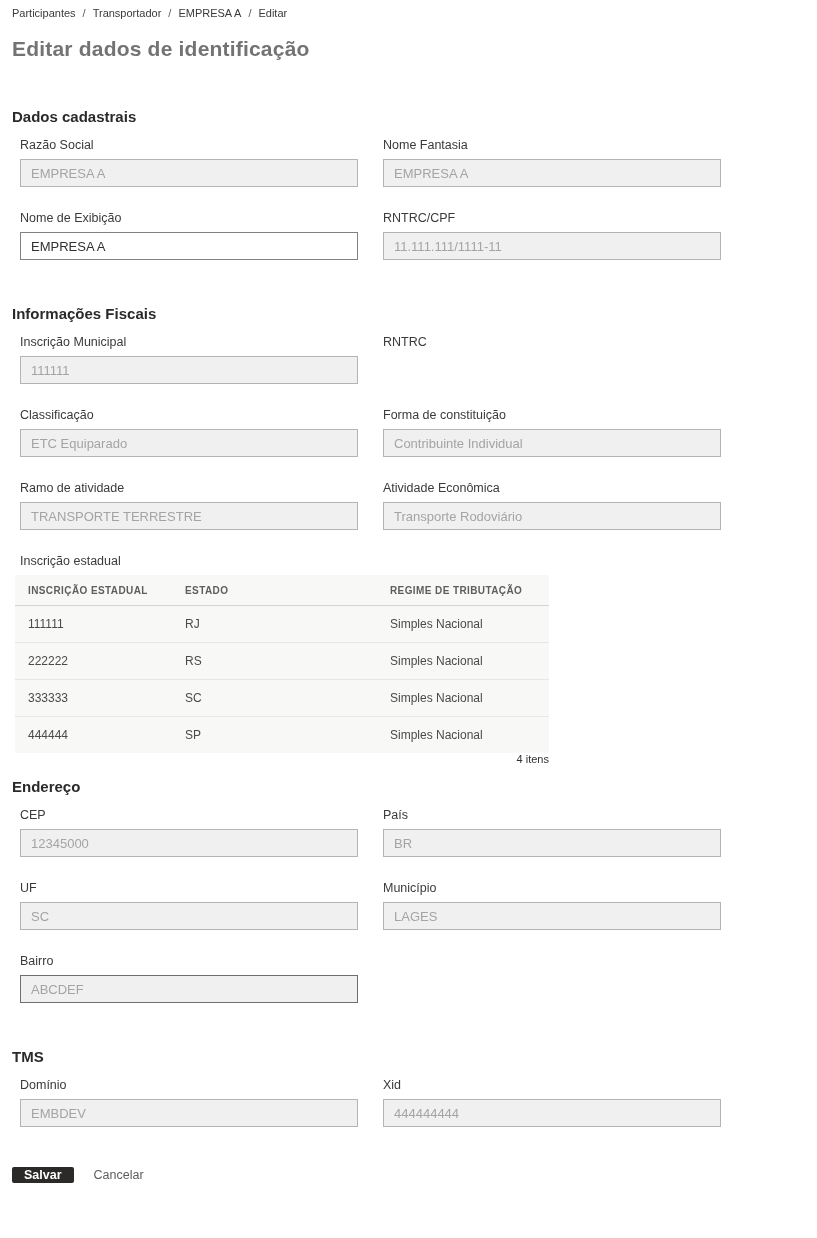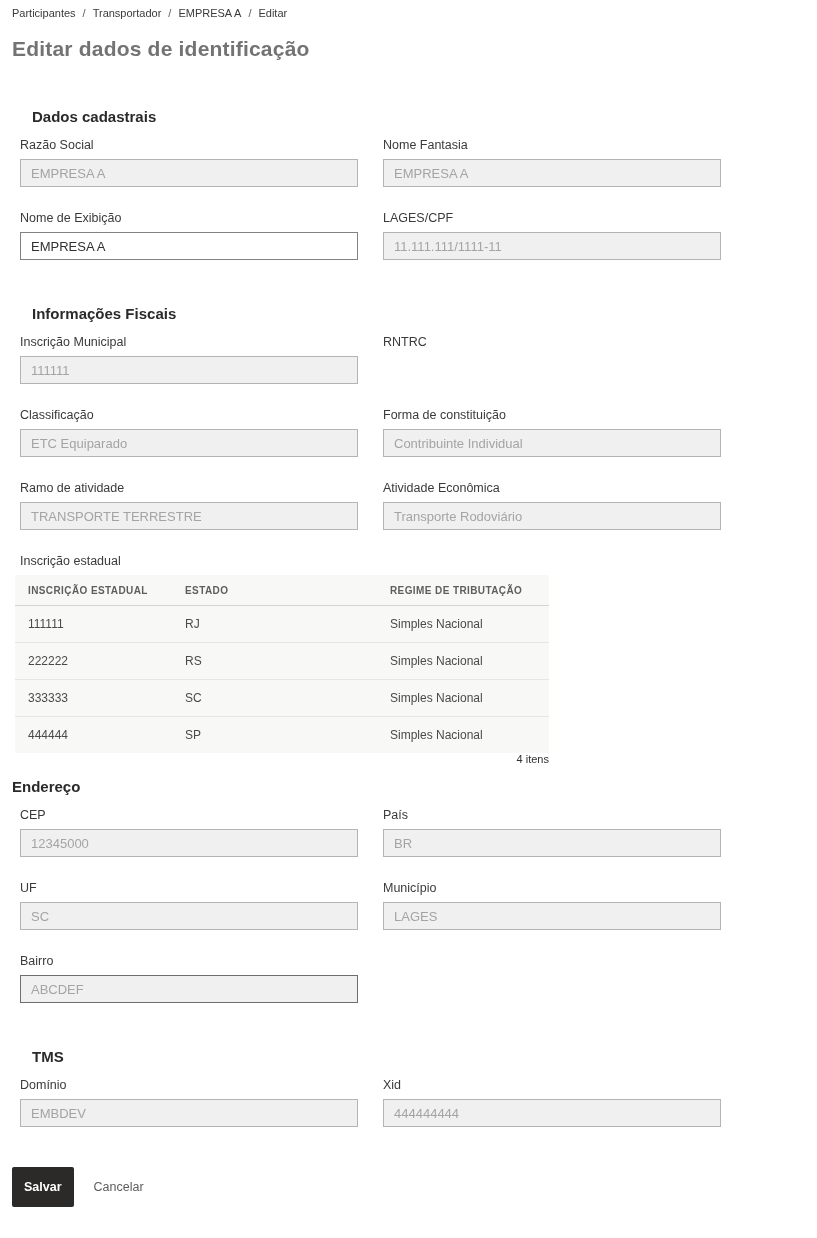--- a/index.html
+++ b/index.html
@@ -15,21 +15,21 @@
   
   .breadcrumb { font-size: 11px; color: #3b3a39; display: flex; align-items: center; gap: 7px; padding-top: 2px; }
   .breadcrumb .crumb { cursor: pointer; }
   .breadcrumb .sep { color: #605e5c; }
 
   
   .page-title { font-size: 21px; font-weight: 700; color: #737373; margin-top: 16px; line-height: 28px; letter-spacing: 0.2px; }
 
   
   .section-heading { font-size: 15px; font-weight: 700; color: #2b2a29; line-height: 19px; }
-  .mt-lg { margin-top: 44px; margin-left: 20px; }
+  .mt-lg { margin-top: 44px; }
   .mt-md { margin-top: 12px; }
   .fields {
     margin-left: 8px;
     margin-top: 12px;
     display: grid;
     grid-template-columns: 338px 338px;
     column-gap: 25px;
     row-gap: 24px;
   }
   .field-label { display: block; font-size: 12.5px; color: #3b3a39; margin-bottom: 6px; line-height: 15px; }
@@ -83,21 +83,21 @@
   
   .actions { margin-top: 40px; display: flex; align-items: center; gap: 20px; }
   .btn-primary {
     background: #2b2a29;
     color: #fff;
     border: none;
     font-family: "Liberation Sans", sans-serif;
     font-size: 12.5px;
     font-weight: 700;
     padding: 0 12px;
-    height: 40px;
+    height: 16px;
     min-width: 52px;
     border-radius: 2px;
     cursor: pointer;
   }
   .btn-link {
     background: transparent;
     border: none;
     color: #5e5d5b;
     font-family: "Liberation Sans", sans-serif;
     font-size: 12.5px;
@@ -131,21 +131,21 @@
       </div>
       <div class="field">
         <label class="field-label">Nome Fantasia</label>
         <input class="text-input" disabled="" value="EMPRESA A" style="">
       </div>
       <div class="field">
         <label class="field-label">Nome de Exibição</label>
         <input class="text-input" value="EMPRESA A" style="">
       </div>
       <div class="field">
-        <label class="field-label">LAGES/CPF</label>
+        <label class="field-label">RNTRC/CPF</label>
         <input class="text-input" disabled="" value="11.111.111/1111-11" style="">
       </div>
     </div>
   </section>
 
   <section>
     <h2 class="section-heading mt-lg">Informações Fiscais</h2>
     <div class="fields">
       <div class="field">
         <label class="field-label">Inscrição Municipal</label>

